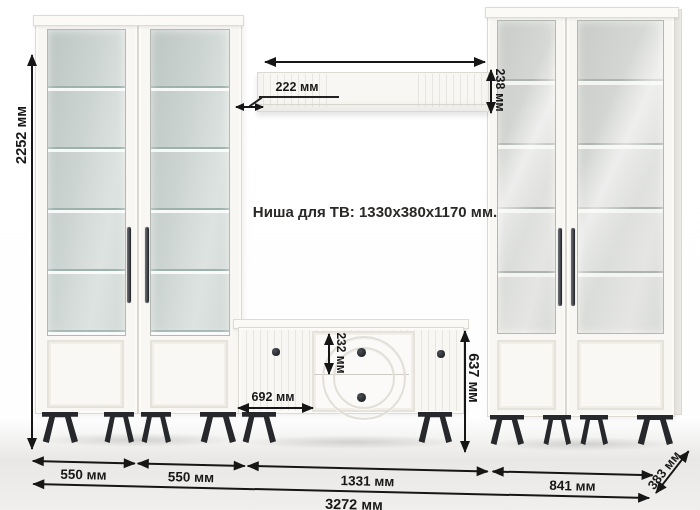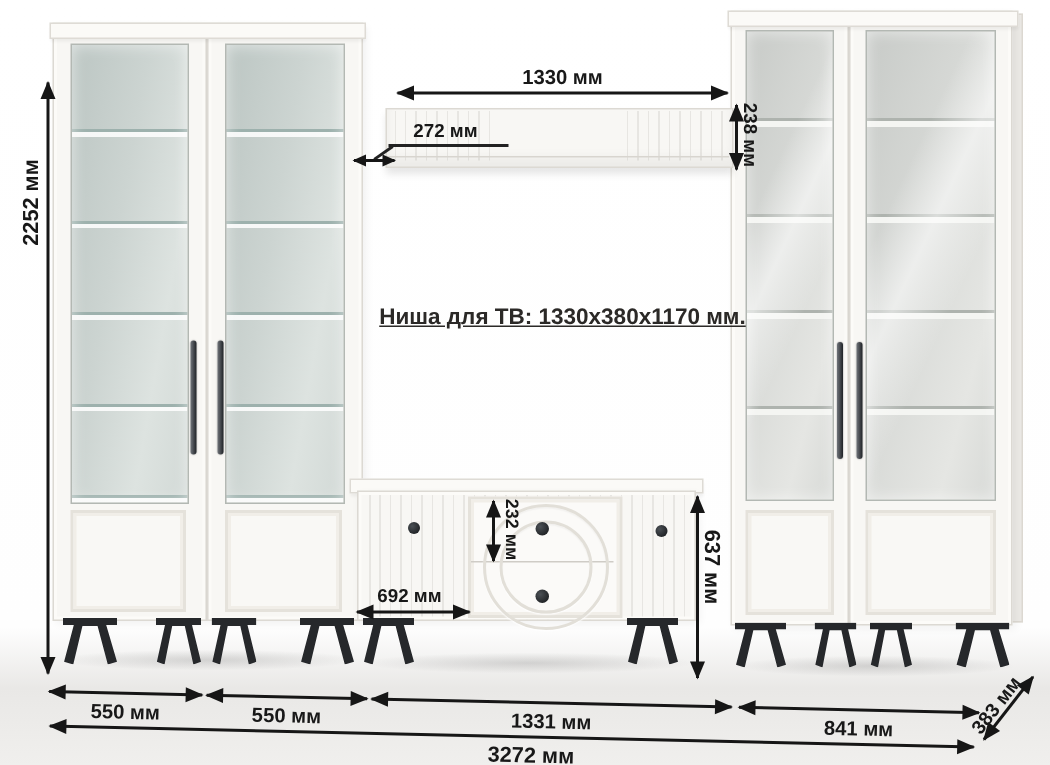--- a/index.html
+++ b/index.html
@@ -98,44 +98,43 @@
     <div class="leg" style="left:637px;top:415px;width:36px;height:30px;"></div>
   </div>
 
   <div>
     <div class="cab" style="left:257px;top:72px;width:230px;height:38px;box-shadow:inset 0 -6px 8px rgba(0,0,0,.05),0 4px 5px rgba(0,0,0,.10);"></div>
     <div class="fluted" style="position:absolute;left:263px;top:74px;width:66px;height:33px;"></div>
     <div class="fluted" style="position:absolute;left:418px;top:74px;width:66px;height:33px;"></div>
     <div class="thin" style="left:258px;top:104px;width:228px;height:1px;background:#d8d5cf;"></div>
   </div>
 
-  <div class="niche" style="left:224px;top:203px;width:302px;text-decoration:underline;">Ниша для ТВ: 1330х380х1170 мм.</div>
+  <div class="niche" style="left:224px;top:203px;width:302px;">Ниша для ТВ: 1330х380х1170 мм.</div>
 
   <div>
     <div class="topboard" style="left:233px;top:319px;width:234px;height:8px;"></div>
     <div class="cab fluted" style="left:238px;top:327px;width:224px;height:85px;"></div>
     <div class="panel" style="left:312px;top:331px;width:99px;height:77px;background:#fbfaf8;"></div>
     <div class="thin" style="left:314px;top:374px;width:95px;height:1px;background:#cfccc6;"></div>
     <div class="ring" style="left:322px;top:336px;width:80px;height:80px;"></div>
     <div class="ring" style="left:333px;top:347px;width:58px;height:58px;"></div>
     <div class="knob" style="left:272px;top:348px;width:8px;height:8px;"></div>
     <div class="knob" style="left:437px;top:350px;width:8px;height:8px;"></div>
     <div class="knob" style="left:357px;top:348px;width:9px;height:9px;"></div>
     <div class="knob" style="left:357px;top:393px;width:9px;height:9px;"></div>
     <div class="leg" style="left:242px;top:412px;width:34px;height:31px;"></div>
     <div class="leg" style="left:418px;top:412px;width:34px;height:31px;"></div>
   </div>
 
   <div class="dim-v a-t a-b" style="left:31px;top:55px;height:394px;"></div>
   <div class="lab rot" style="left:-16px;top:127px;width:74px;transform:rotate(-90deg);font-size:14.5px;">2252 мм</div>
 
   <div class="dim-h a-l a-r" style="left:265px;top:61px;width:220px;"></div>
-  <div class="lab" style="left:315px;top:44px;width:120px;">1330 мм</div>
 
-  <div class="lab" style="left:265px;top:80px;width:64px;font-size:12.5px;">272 мм</div>
+  <div class="lab" style="left:265px;top:80px;width:64px;font-size:12.5px;">222 мм</div>
   <div class="thin" style="left:259px;top:96px;width:80px;height:1.5px;"></div>
   <div class="thin rot" style="left:248px;top:101px;width:15px;height:1.5px;transform:rotate(-35deg);"></div>
   <div class="dim-h sm a-l a-r" style="left:236px;top:106px;width:27px;"></div>
 
   <div class="dim-v a-t a-b" style="left:490px;top:70px;height:43px;"></div>
   <div class="lab rot" style="left:463px;top:83px;width:74px;transform:rotate(90deg);font-size:12.5px;">238 мм</div>
 
   <div class="dim-v a-t a-b" style="left:328px;top:334px;height:40px;"></div>
   <div class="lab rot" style="left:305px;top:346px;width:72px;transform:rotate(90deg);font-size:12px;">232 мм</div>
 

